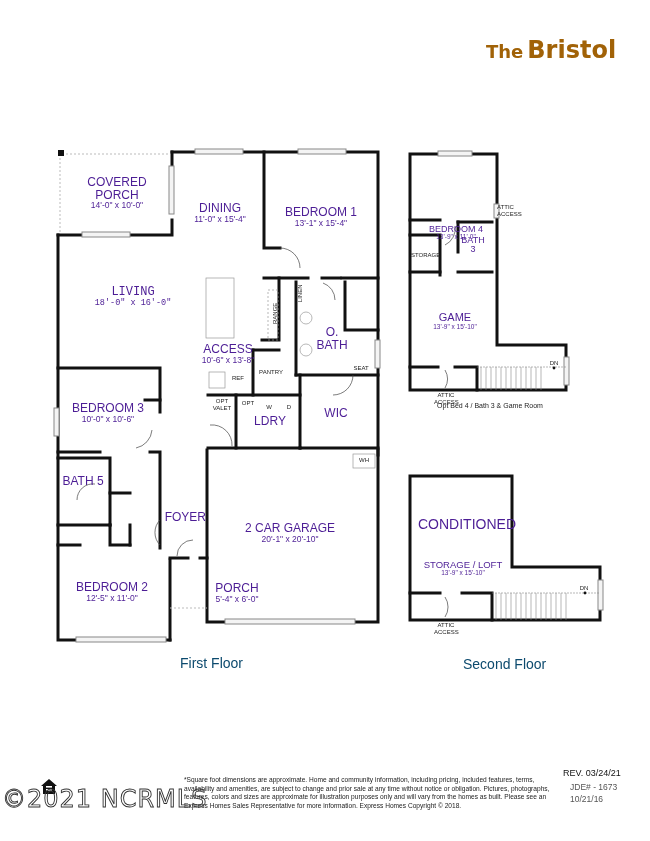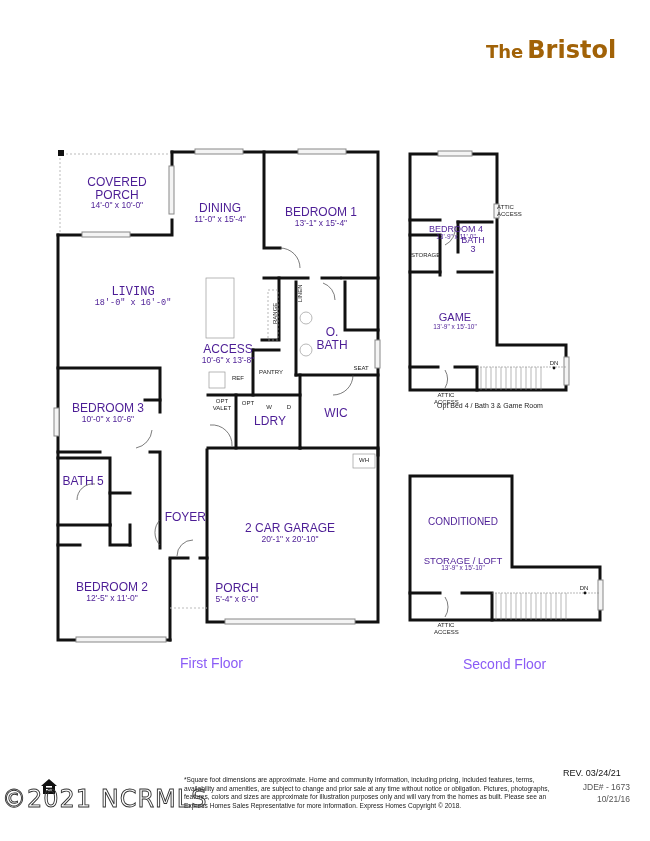--- a/index.html
+++ b/index.html
@@ -5,24 +5,24 @@
   html, body { margin: 0; padding: 0; background: #ffffff; }
   body { width: 650px; height: 841px; position: relative; overflow: hidden; font-family: "Liberation Sans", sans-serif; color: #111; }
   .title { position: absolute; left: 486px; top: 36px; font-family: "DejaVu Sans", sans-serif; font-weight: bold; color: #a16207; }
   .title .the { font-size: 18px; }
   .title .name { font-size: 24px; margin-left: 4px; }
   svg.plan { position: absolute; left: 0; top: 0; }
   .lbl { position: absolute; text-align: center; line-height: 1.05; color: #4c1d95; white-space: nowrap; }
   .lbl .n { font-size: 12px; display: block; }
   .lbl .d { font-size: 8.5px; display: block; }
   .small { font-size: 6px; position: absolute; color: #222; white-space: nowrap; text-align: center; line-height: 1.1; }
-  .floor-label { position: absolute; font-size: 14px; color: #8b5cf6; }
+  .floor-label { position: absolute; font-size: 14px; color: #0c4a6e; }
   .footnote { position: absolute; left: 184px; top: 776px; width: 376px; font-size: 6.6px; line-height: 1.3; color: #222; }
   .rev { position: absolute; left: 563px; top: 768px; font-size: 9px; color: #111; }
-  .jde { position: absolute; left: 570px; top: 781px; font-size: 8.5px; color: #555; text-align: right; line-height: 1.45; width: 60px; }
+  .jde { position: absolute; left: 570px; top: 781px; font-size: 8.5px; color: #555; text-align: left; line-height: 1.45; width: 60px; }
   .watermark { position: absolute; left: 2px; top: 785px; font-size: 24px; color: transparent; -webkit-text-stroke: 0.9px #333; letter-spacing: 1px; font-family: "DejaVu Sans", sans-serif; }
   .eho { position: absolute; left: 40px; top: 778px; width: 18px; height: 18px; }
 </style>
 </head>
 <body>
 
 <div class="title">
   <span class="the">The</span><span class="name">Bristol</span>
 </div>
 
@@ -226,21 +226,21 @@
 <div class="small" style="left:497px; top:204px; width:24px; text-align:left;">
   <span>ATTIC</span><br><span>ACCESS</span>
 </div>
 <div class="small" style="left:434px; top:392px; width:24px;">
   <span>ATTIC</span><br><span>ACCESS</span>
 </div>
 <div class="small" style="left:548px; top:360px; width:12px;">DN</div>
 <div class="small" style="left:410px; top:402px; width:160px; font-size:7px;">Opt Bed 4 / Bath 3 &amp; Game Room</div>
 
 <div class="lbl" style="left:418px; top:517px; width:90px;">
-  <span class="n" style="font-size:10px;">CONDITIONED</span>
+  <span class="n" style="font-size:14px;">CONDITIONED</span>
   <span class="n" style="font-size:9.5px;margin-top:28px;">STORAGE / LOFT</span>
   <span class="d" style="font-size:6.5px;">13'-9" x 15'-10"</span>
 </div>
 <div class="small" style="left:434px; top:622px; width:24px;">
   <span>ATTIC</span><br><span>ACCESS</span>
 </div>
 <div class="small" style="left:578px; top:585px; width:12px;">DN</div>
 
 <div class="floor-label" style="left:463px; top:656px;text-align:right;">Second Floor</div>
 

